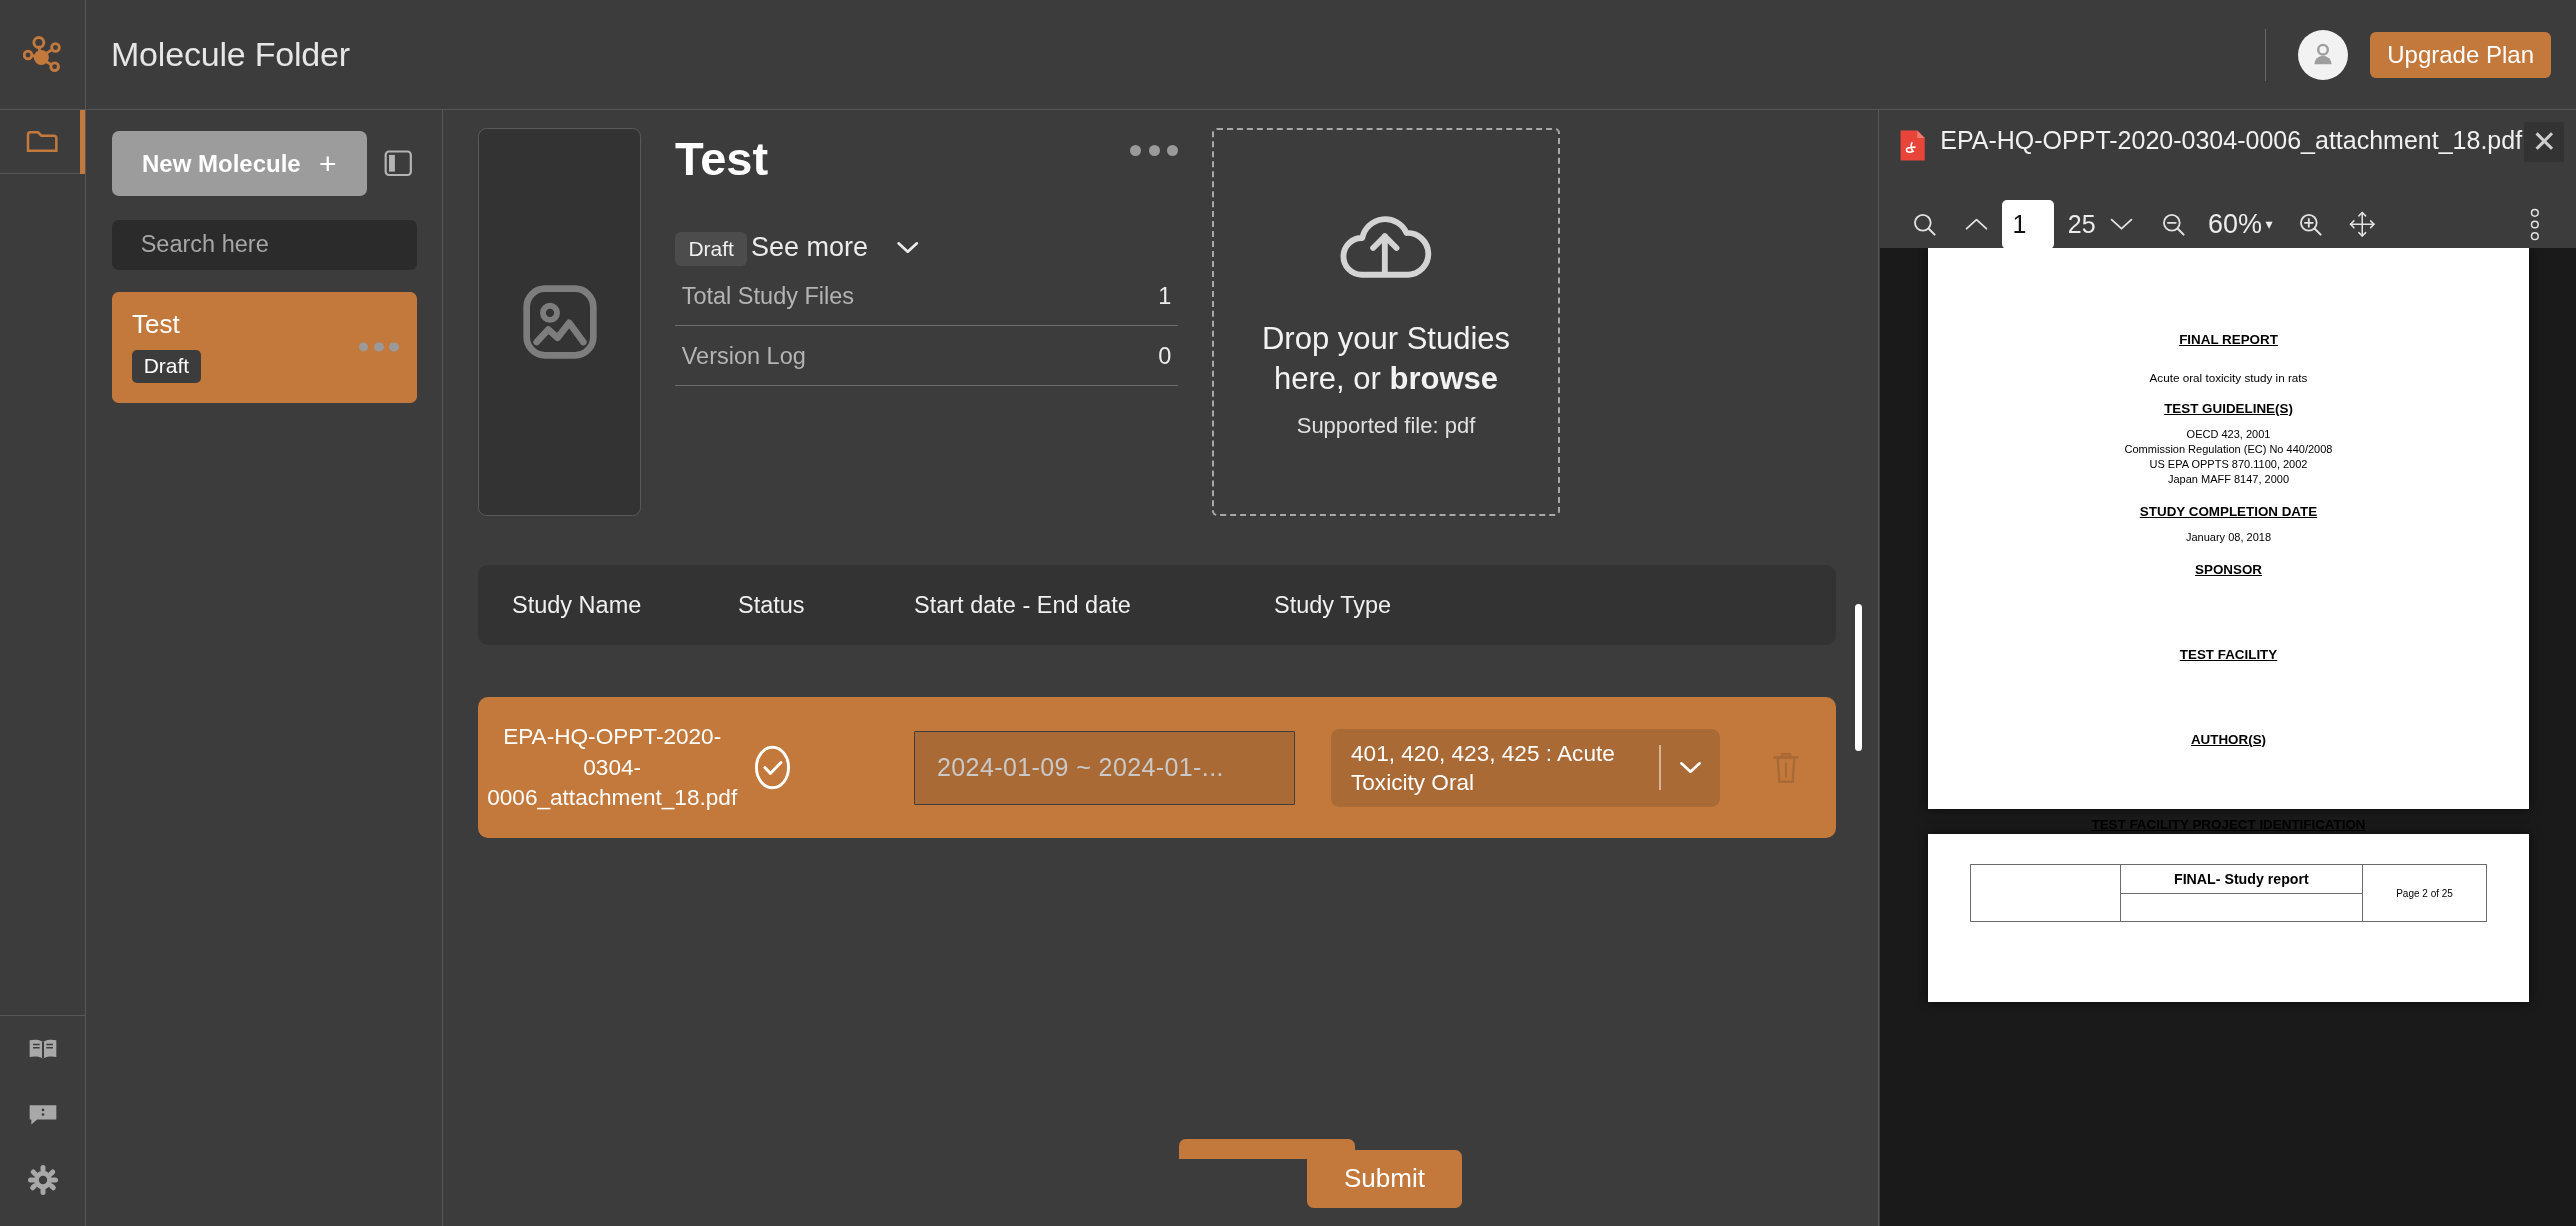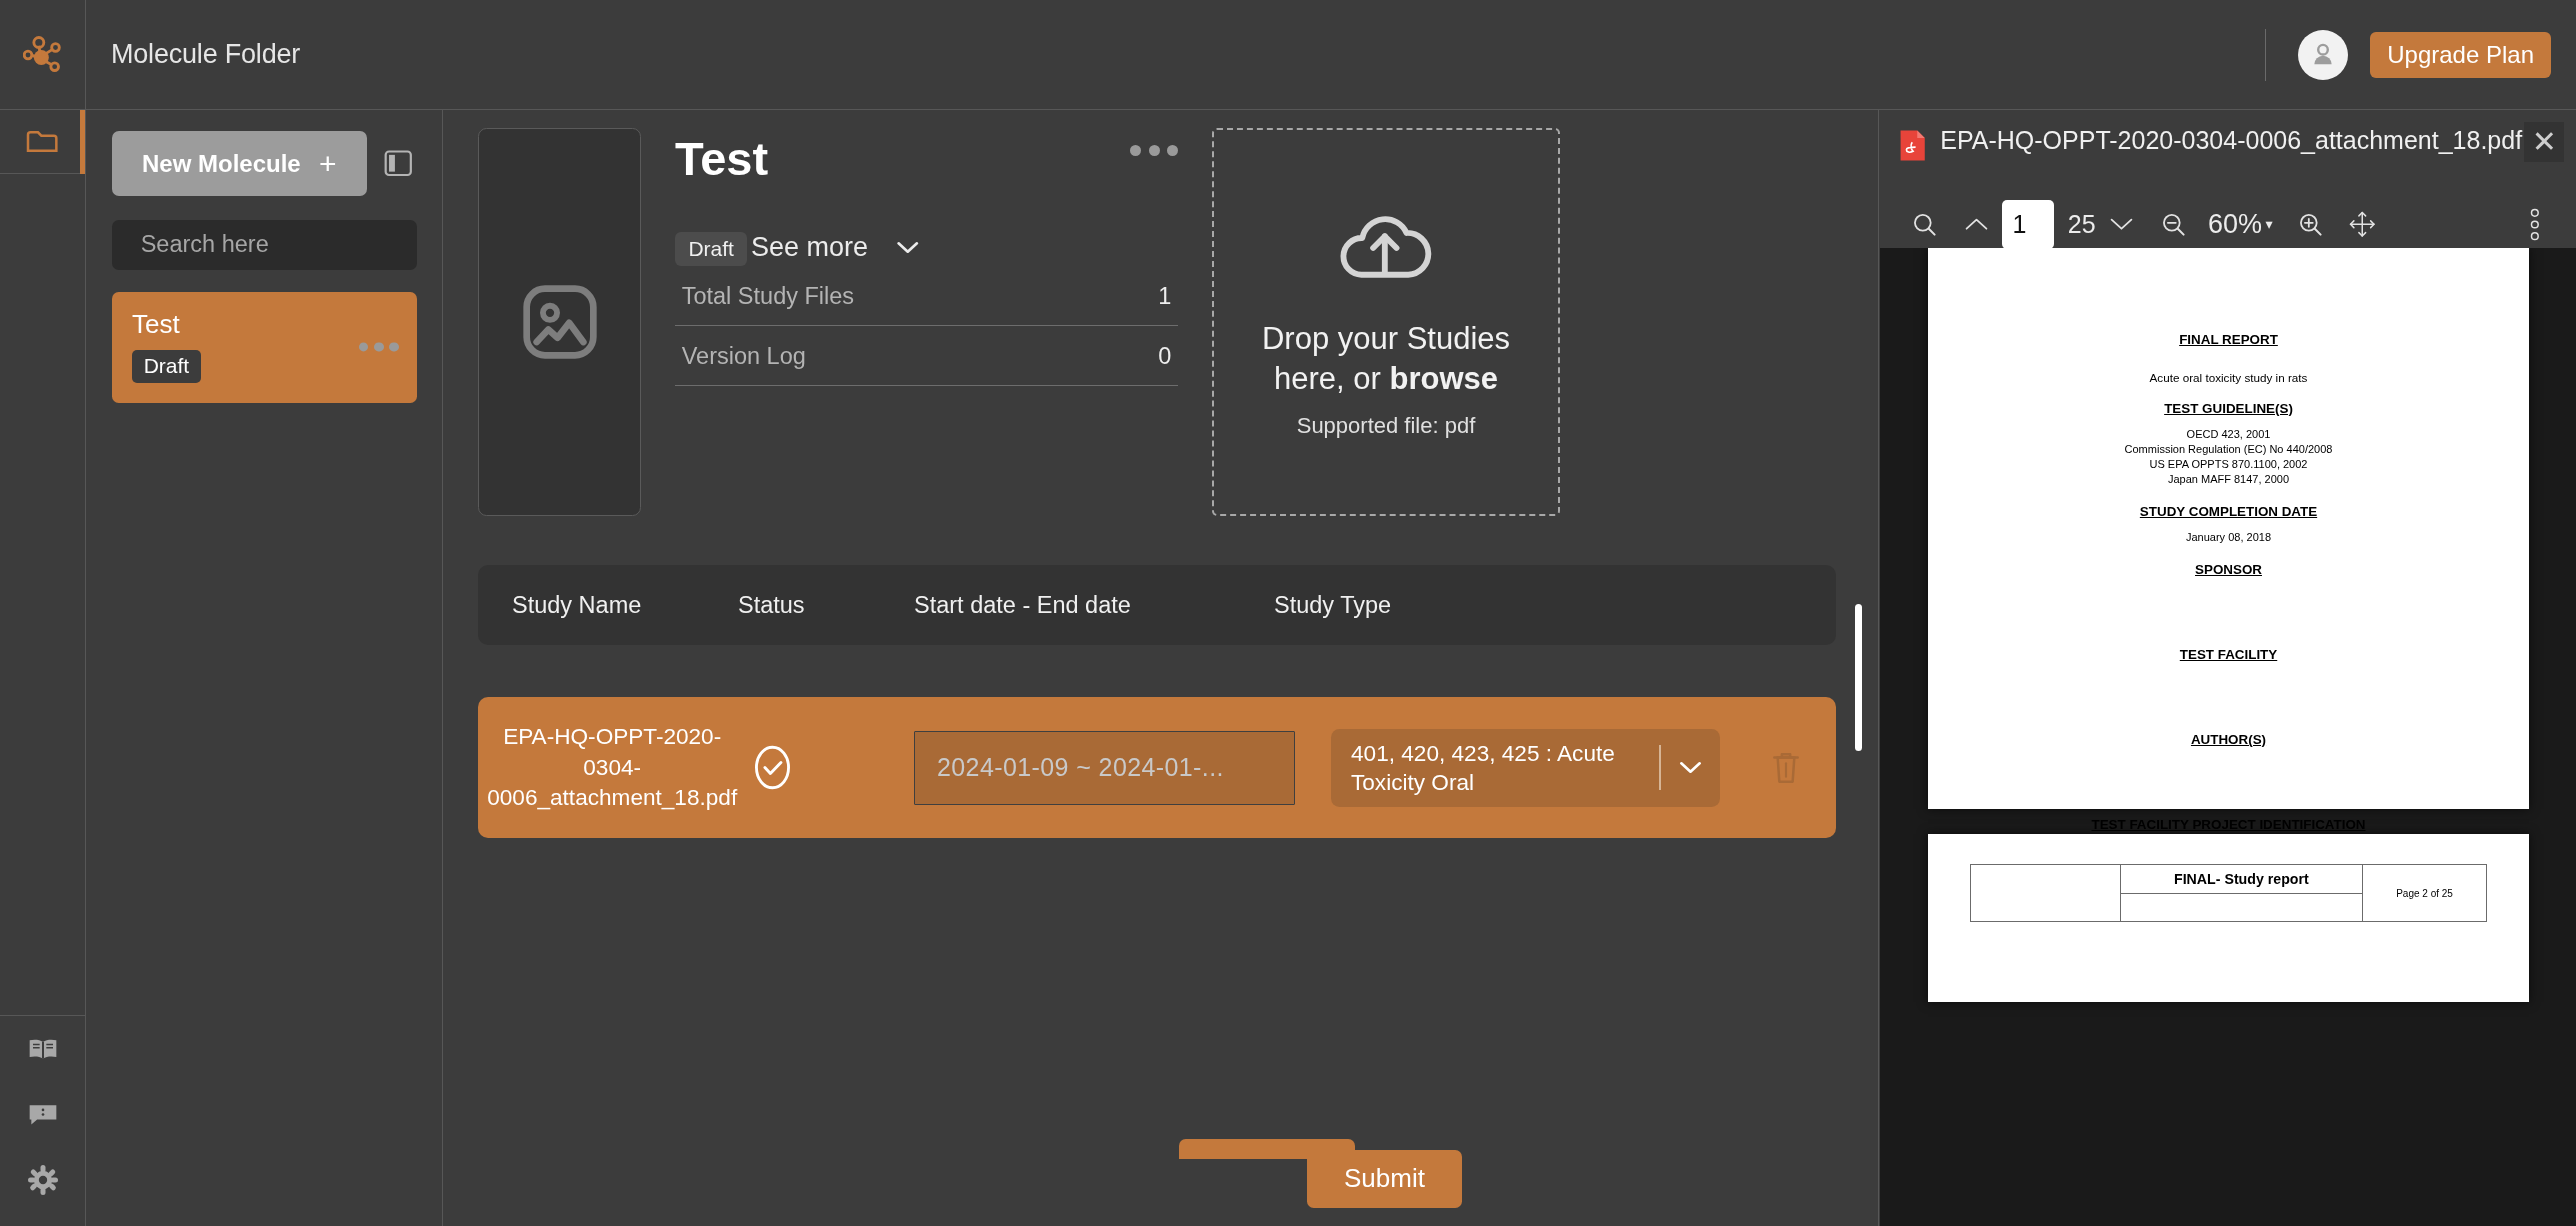--- a/index.html
+++ b/index.html
@@ -15,21 +15,21 @@
   .topbar {
     position: absolute; left: 0; top: 0; width: 2576px; height: 110px;
     background: #3c3c3c; border-bottom: 0.8px solid #575757;
     display: flex; align-items: center;
   }
   .logo-cell {
     width: 86px; height: 110px; display: flex; align-items: center; justify-content: center;
     border-right: 0.8px solid #575757;
   }
   .app-title {
-    margin-left: 25px; color: #e6e6e6; font-size: 27px; letter-spacing: -0.2px;
+    margin-left: 25px; color: #e6e6e6; font-size: 34px; letter-spacing: -0.2px;
     font-weight: 400;
   }
   .topbar-right {
     position: absolute; right: 25px; top: 0; height: 110px;
     display: flex; align-items: center; gap: 22px;
   }
   .vdivider { width: 1.7px; height: 52px; background: #6a6a6a; margin-right: 10px; }
   .avatar {
     width: 50px; height: 50px; border-radius: 50%; background: #f2f2f2;
     display: flex; align-items: center; justify-content: center;

